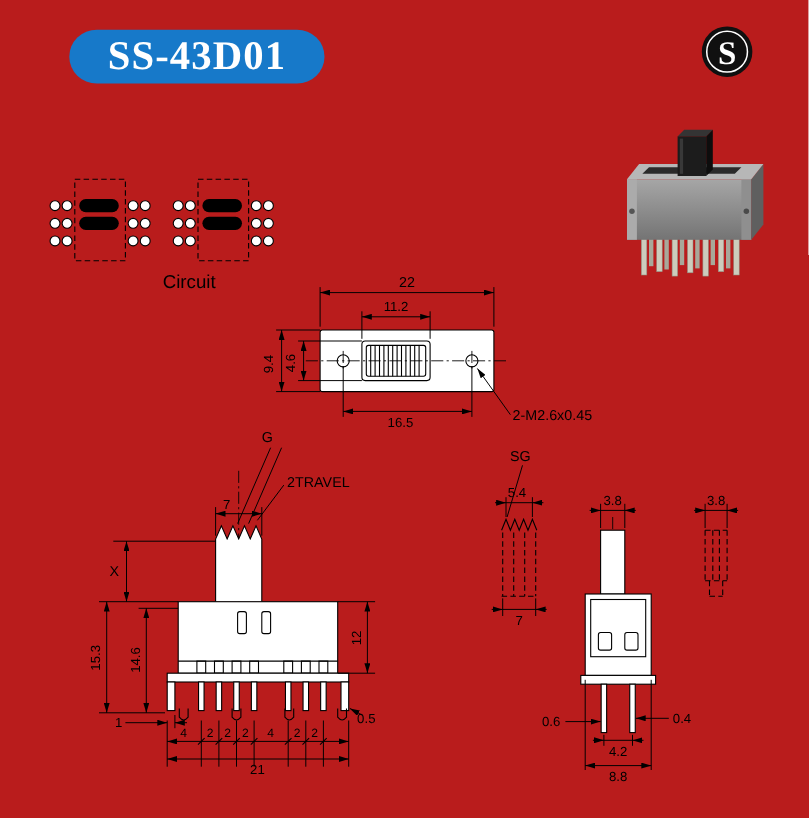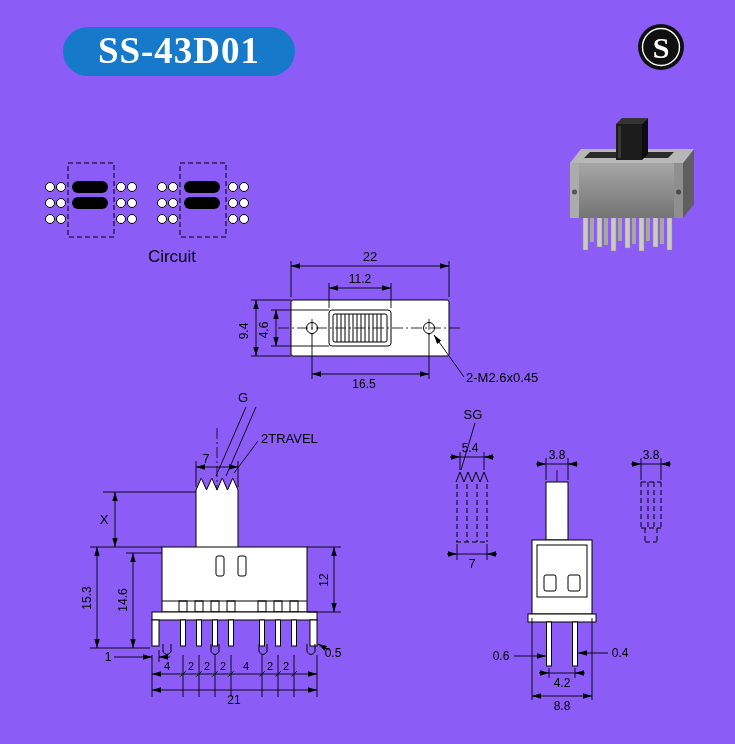--- a/index.html
+++ b/index.html
@@ -1,16 +1,16 @@
 <!DOCTYPE html>
 <html><head>
 <meta charset="utf-8">
 <style>
   html,body{margin:0;padding:0;background:#fff;}
-  #page{position:relative;width:735px;height:744px;background:#8b5cf6;overflow:hidden;}
+  #page{position:relative;width:735px;height:744px;background:#b91c1c;overflow:hidden;}
   svg{position:absolute;left:0;top:0;}
   .ln{stroke:#000;stroke-width:1;fill:none;}
   .fw{fill:#fff;stroke:#000;stroke-width:1;}
   .blk{fill:#000;stroke:none;}
   .dash{stroke:#000;stroke-width:1;fill:none;stroke-dasharray:5 3;}
   .cl{stroke:#000;stroke-width:0.8;fill:none;stroke-dasharray:11 3 2 3;}
   .dim{stroke:#000;stroke-width:0.9;fill:none;}
   text{font-family:"Liberation Sans",sans-serif;font-size:13px;fill:#000;}
   .t11{font-size:11px;} .t12{font-size:12px;} .t13{font-size:13px;} .t17{font-size:17px;}
   .badge-text{font-family:"Liberation Serif",serif;font-weight:bold;font-size:37px;fill:#ffffff;letter-spacing:1px;}

